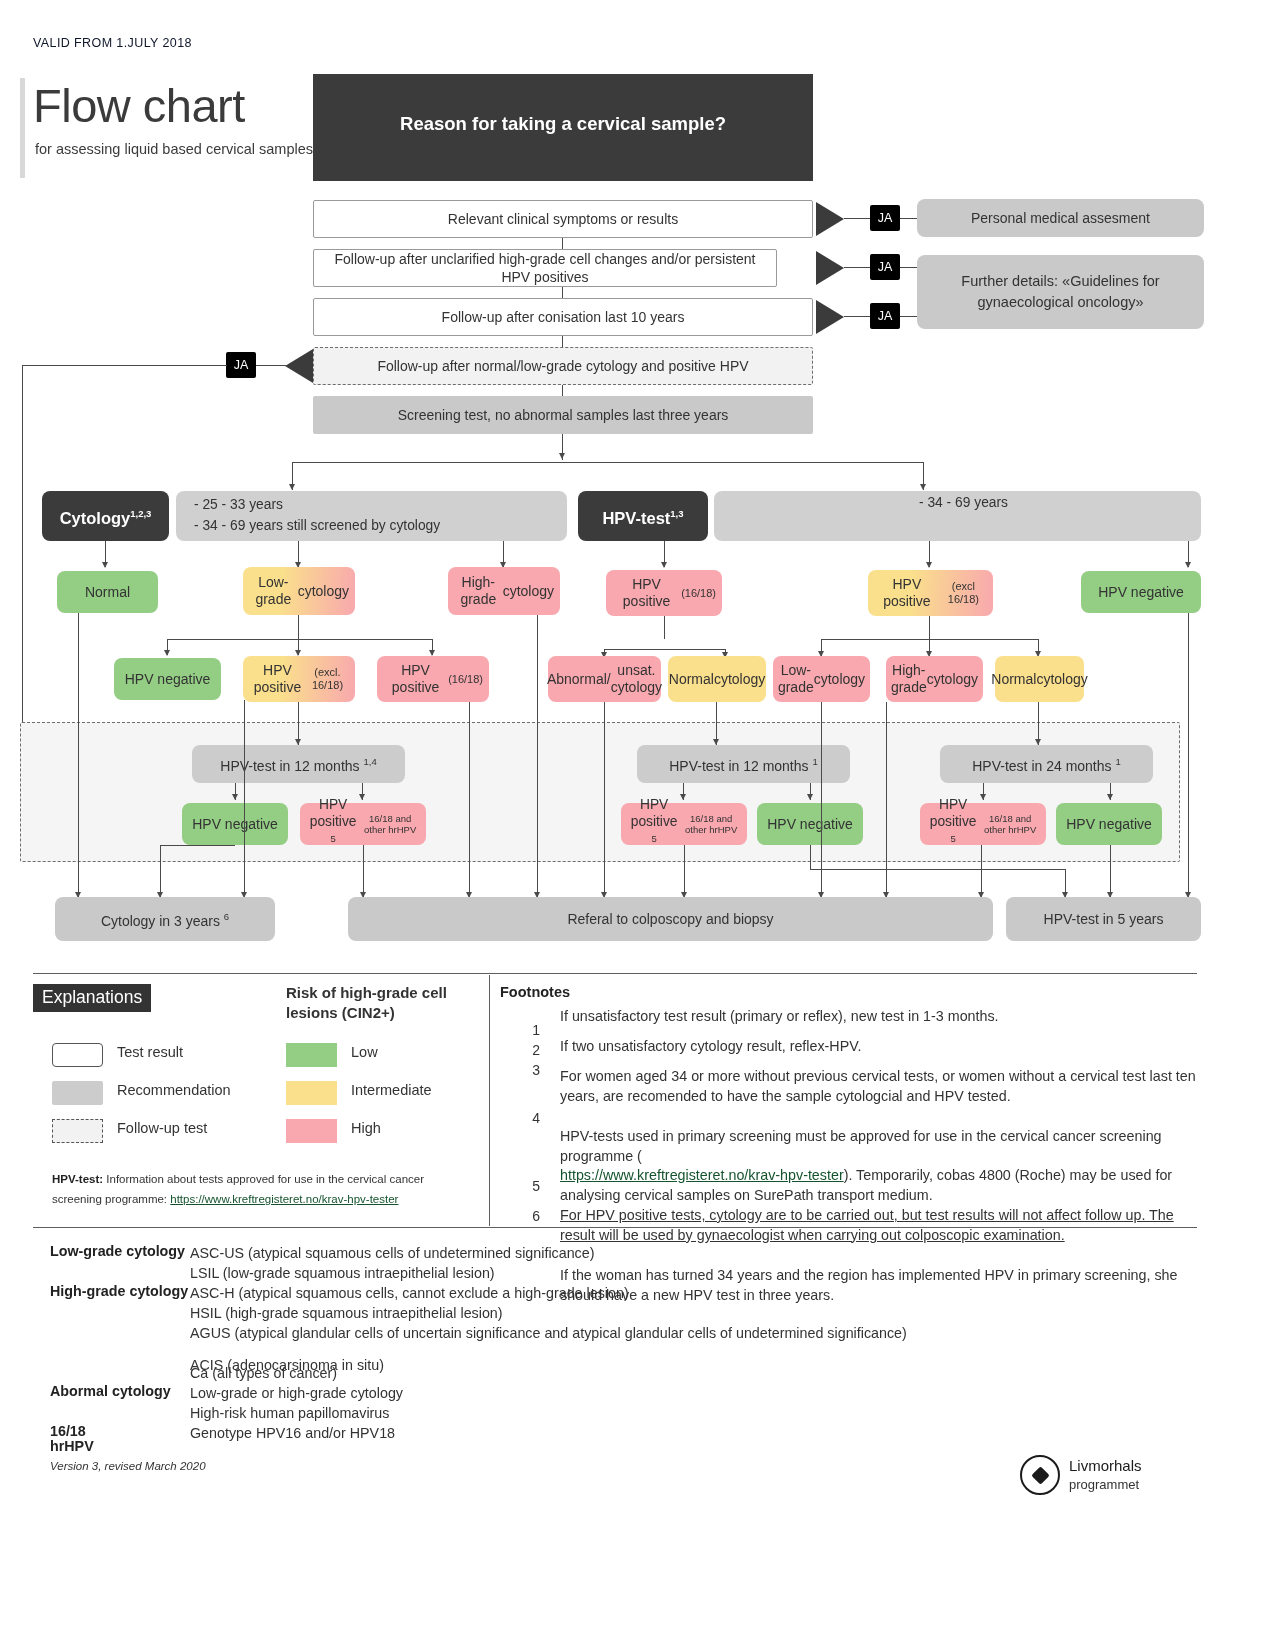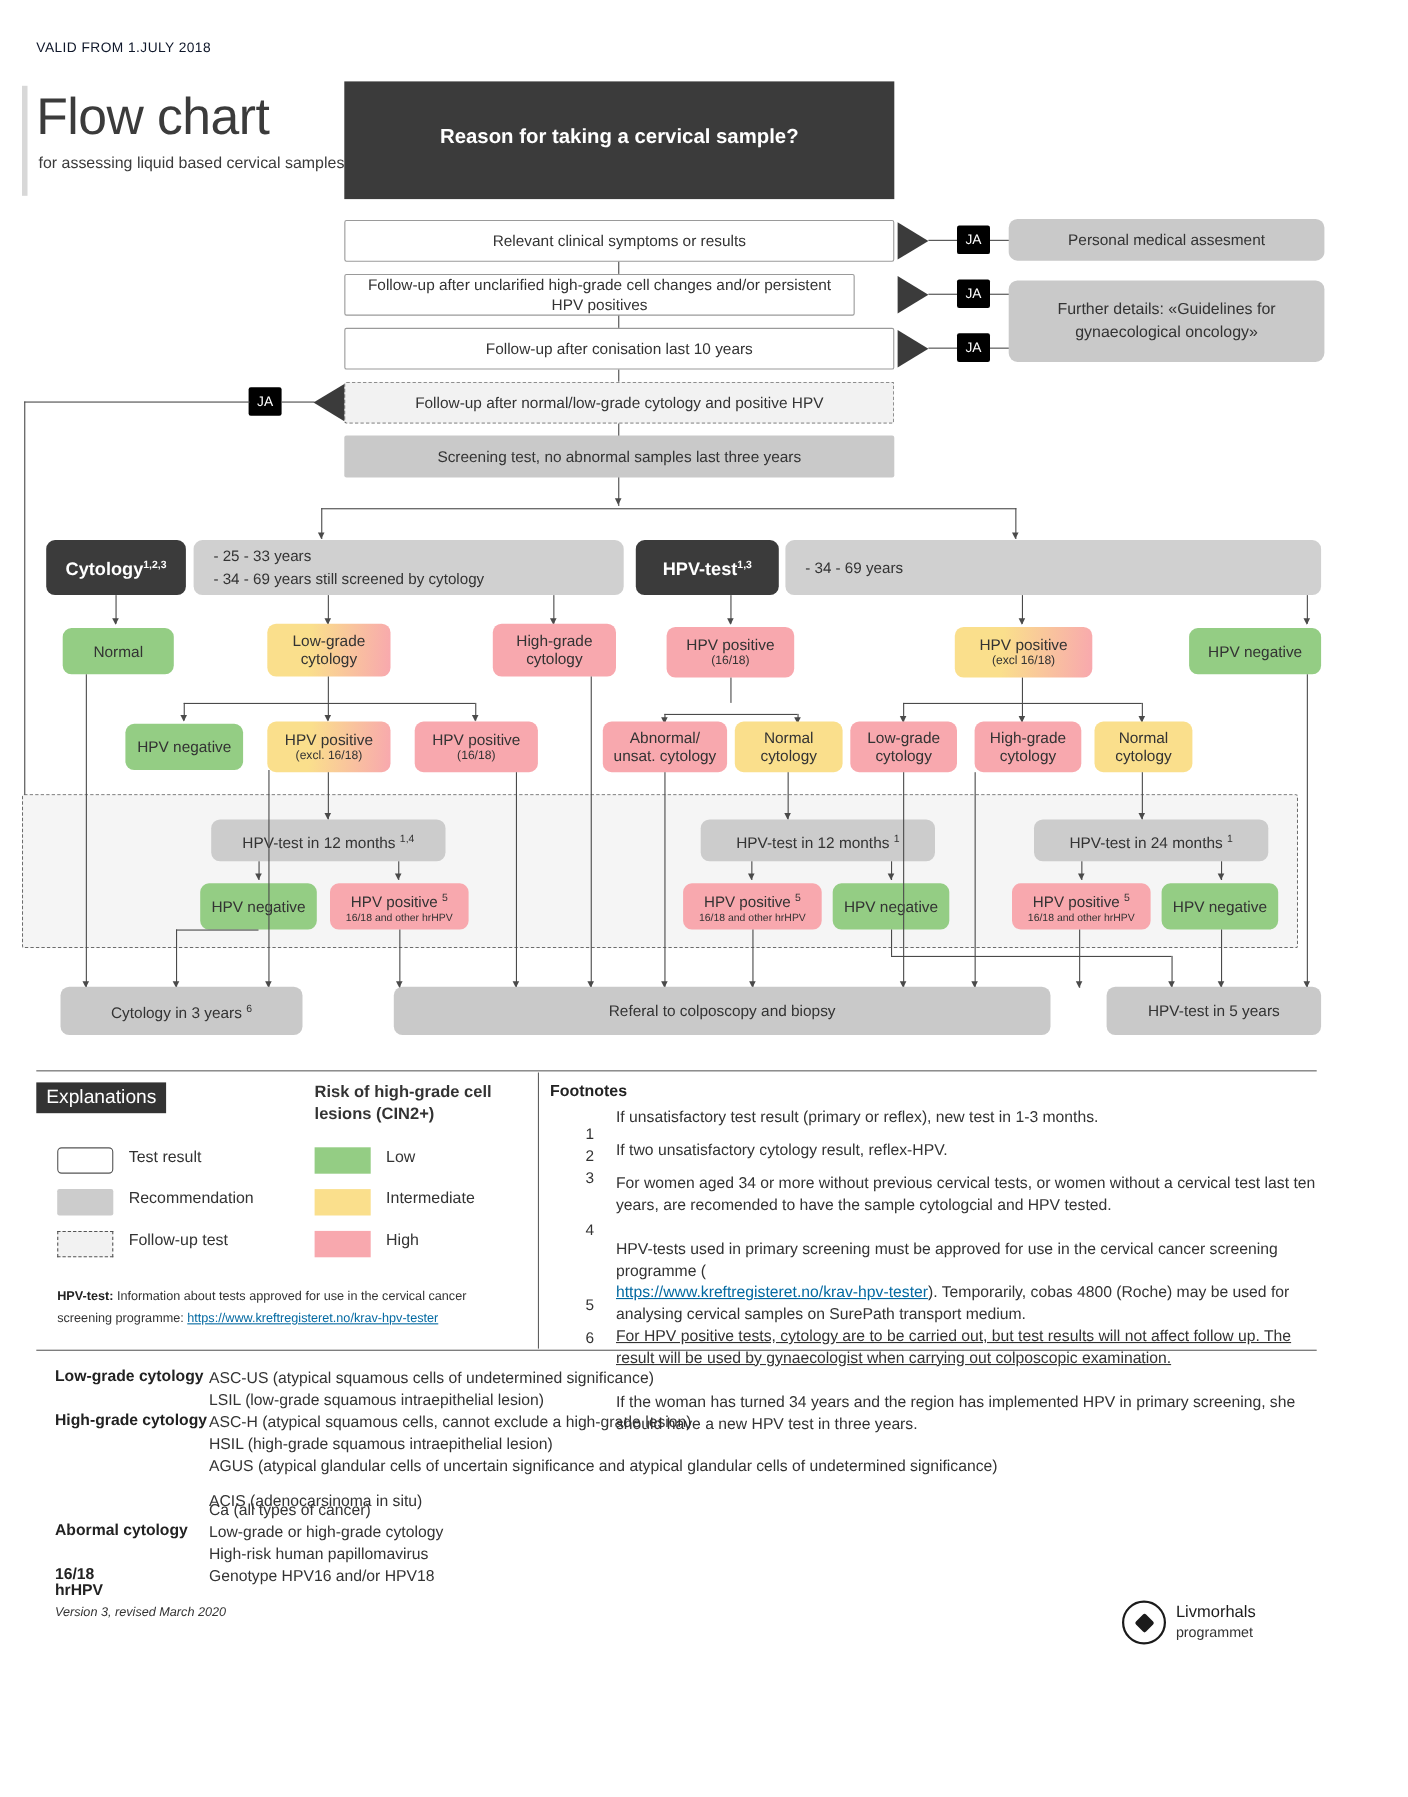--- a/index.html
+++ b/index.html
@@ -29,21 +29,21 @@
     line-height: 52px;
   }
   #flow-chart-sub {
     left: 35px; top: 139px; width: 285px;
     font-size: 14.5px; line-height: 21px; color: #3b3b3b;
   }
 
   
   .node {
     position: absolute;
-    display: flex; flex-direction: column;
+    display: flex; flex-direction: row;
     align-items: center; justify-content: center;
     text-align: center;
     border-radius: 8px;
     font-size: 14px;
     line-height: 17px;
     padding: 3px 6px;
   }
   .n-dark { background: #3b3b3b; color: #ffffff; font-weight: bold; }
   .n-white { background: #ffffff; border: 1px solid #9a9a9a; border-radius: 2px; }
   .n-grey { background: #c9c9c9; }
@@ -126,21 +126,21 @@
   .legend-lbl { font-size: 14.5px; line-height: 19px; color: #333; }
   #risk-title {
     left: 286px; top: 983px; width: 190px;
     font-size: 15px; font-weight: bold; line-height: 20px; color: #333;
   }
   #hpv-note {
     left: 52px; top: 1169px; width: 420px;
     font-size: 11.5px; line-height: 20px; color: #333;
   }
   #hpv-note b { color: #222; }
-  .lnk { color: #0369a1; text-decoration: underline; }
+  .lnk { color: #14532d; text-decoration: underline; }
 
   #footnotes-title {
     left: 500px; top: 983px; width: 58px;
     font-size: 14.5px; font-weight: bold; line-height: 19px; color: #222;
   }
   .fn-num {
     position: absolute; left: 510px; width: 30px; text-align: right;
     font-size: 14px; color: #333;
   }
   .fn-txt {
@@ -433,21 +433,21 @@
 <div class="arrow-d" style="left:1062px; top:892px;"></div>
 
 <div class="ln lnv" style="left:1110px; top:845px; height:53px;"></div>
 <div class="arrow-d" style="left:1107px; top:892px;"></div>
 <div class="ln lnv" style="left:1188px; top:613px; height:285px;"></div>
 <div class="arrow-d" style="left:1185px; top:892px;"></div>
 
 <div class="node n-grey" style="left:55px; top:897px; width:220px; height:44px;">
   <div><span>Cytology in 3 years</span> <span class="sup">6</span></div>
 </div>
-<div class="node n-grey" style="left:348px; top:897px; width:597px; height:44px;margin-left:10px;">Referal to colposcopy and biopsy</div>
+<div class="node n-grey" style="left:348px; top:897px; width:645px; height:44px;">Referal to colposcopy and biopsy</div>
 <div class="node n-grey" style="left:1006px; top:897px; width:195px; height:44px;">HPV-test in 5 years</div>
 
 <div class="abs" id="legend-box"></div>
 <div class="abs" id="legend-divider"></div>
 <div class="abs" id="explanations-tag">Explanations</div>
 
 <div class="legend-swatch-row" style="left:52px; top:1043px; width:250px;">
   <span class="sw sw-white"></span>
   <span class="legend-lbl">Test result</span>
 </div>

